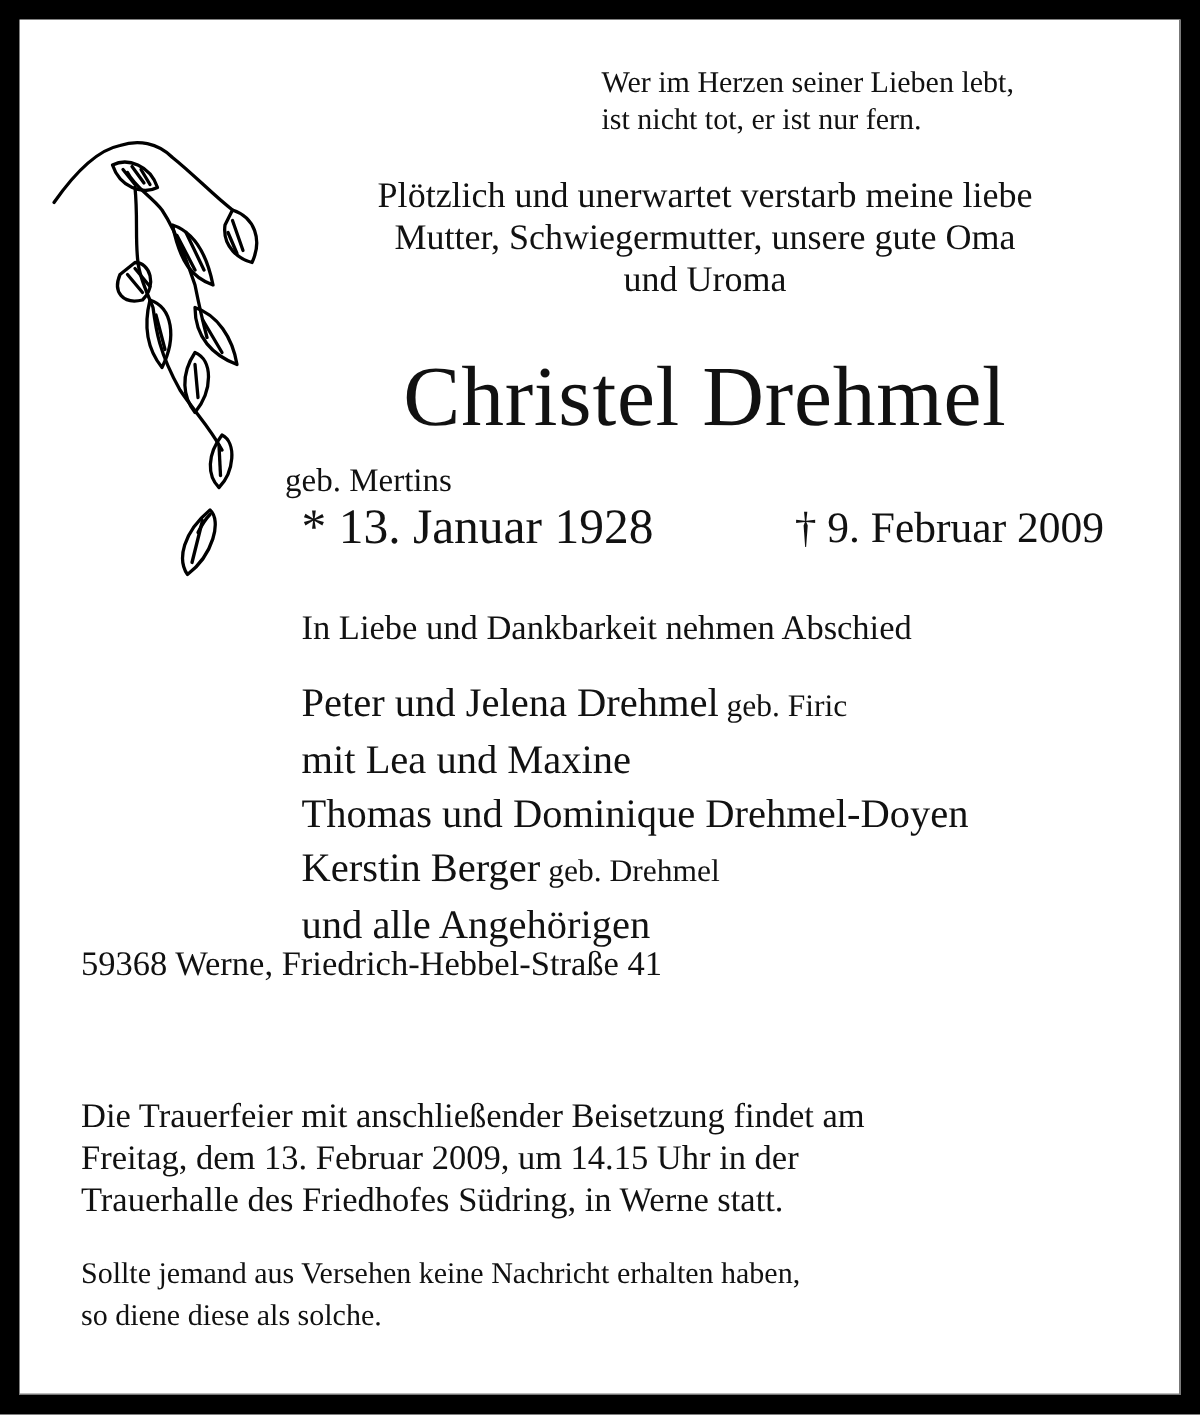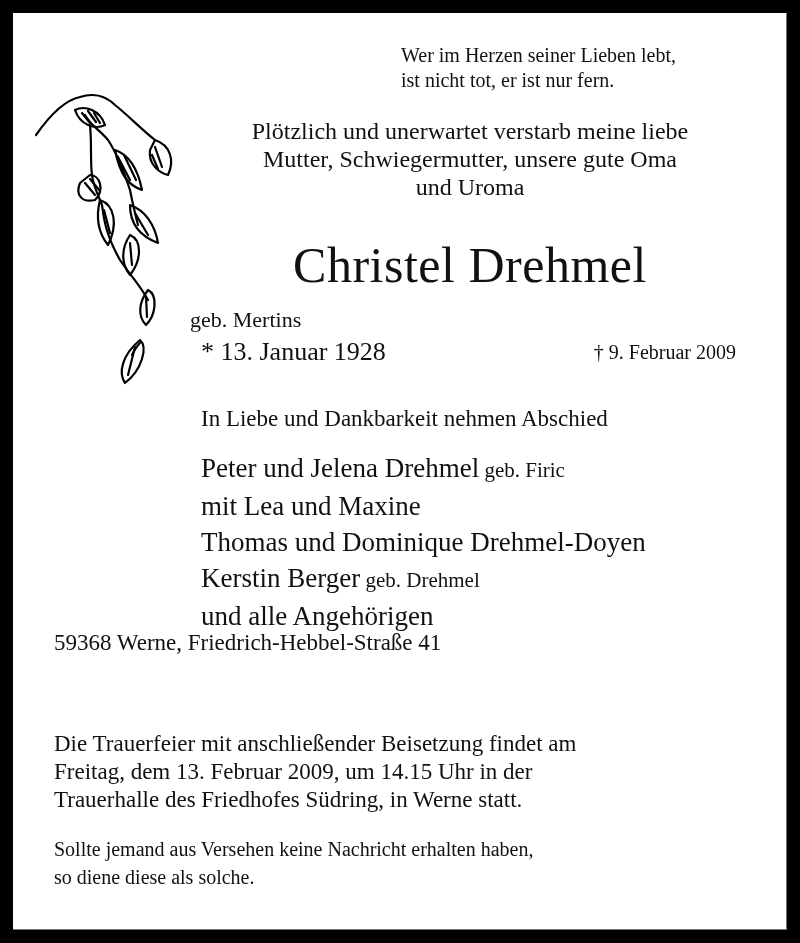--- a/index.html
+++ b/index.html
@@ -7,24 +7,24 @@
       width: 800px; height: 943px; background: #000000; position: relative; overflow: hidden;
       font-family: "Liberation Serif", "DejaVu Serif", serif; color: #111111;
     }
     .panel {
       position: absolute; left: 13px; top: 13px; width: 773px; height: 916px;
       background: #ffffff; border-right: 1px solid #777; border-bottom: 1px solid #777;
     }
     .abs { position: absolute; white-space: nowrap; }
     .motto { left: 401px; top: 43px; font-size: 20px; line-height: 25px; }
     .intro { left: 190px; width: 560px; top: 117px; text-align: center; font-size: 24px; line-height: 28px; }
-    .name { left: 190px; width: 560px; top: 222px; text-align: center; font-size: 50px; line-height: 86px; letter-spacing: 0.5px; }
+    .name { left: 190px; width: 560px; top: 222px; text-align: center; font-size: 57px; line-height: 86px; letter-spacing: 0.5px; }
     .maiden { left: 190px; width: 560px; top: 307px; text-align: left; font-size: 22px; line-height: 26px; }
-    .born { left: 201px; top: 337px; font-size: 26px; line-height: 30px; }
-    .died { right: 64px; top: 337px; font-size: 20px; line-height: 30px; }
+    .born { left: 201px; top: 337px; font-size: 33px; line-height: 30px; }
+    .died { right: 64px; top: 337px; font-size: 29px; line-height: 30px; }
     .farewell { left: 201px; top: 405px; font-size: 23px; line-height: 28px; }
     .mourners { left: 201px; top: 450px; font-size: 27px; line-height: 36px; }
     .mourners .sub { font-size: 21px; }
     .address { left: 54px; top: 629px; font-size: 23px; line-height: 28px; }
     .service { left: 54px; top: 730px; font-size: 23px; line-height: 28px; }
     .notice { left: 54px; top: 835px; font-size: 20px; line-height: 28px; }
     .line { display: block; }
     .branch { position: absolute; left: 30px; top: 85px; width: 150px; height: 310px; }
   </style>
 </head>

